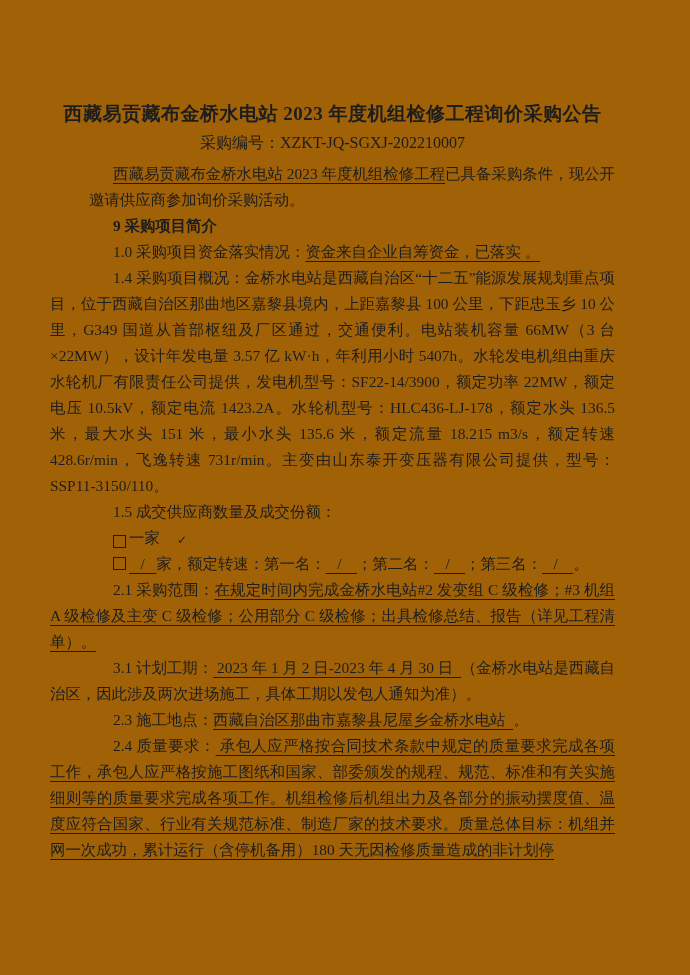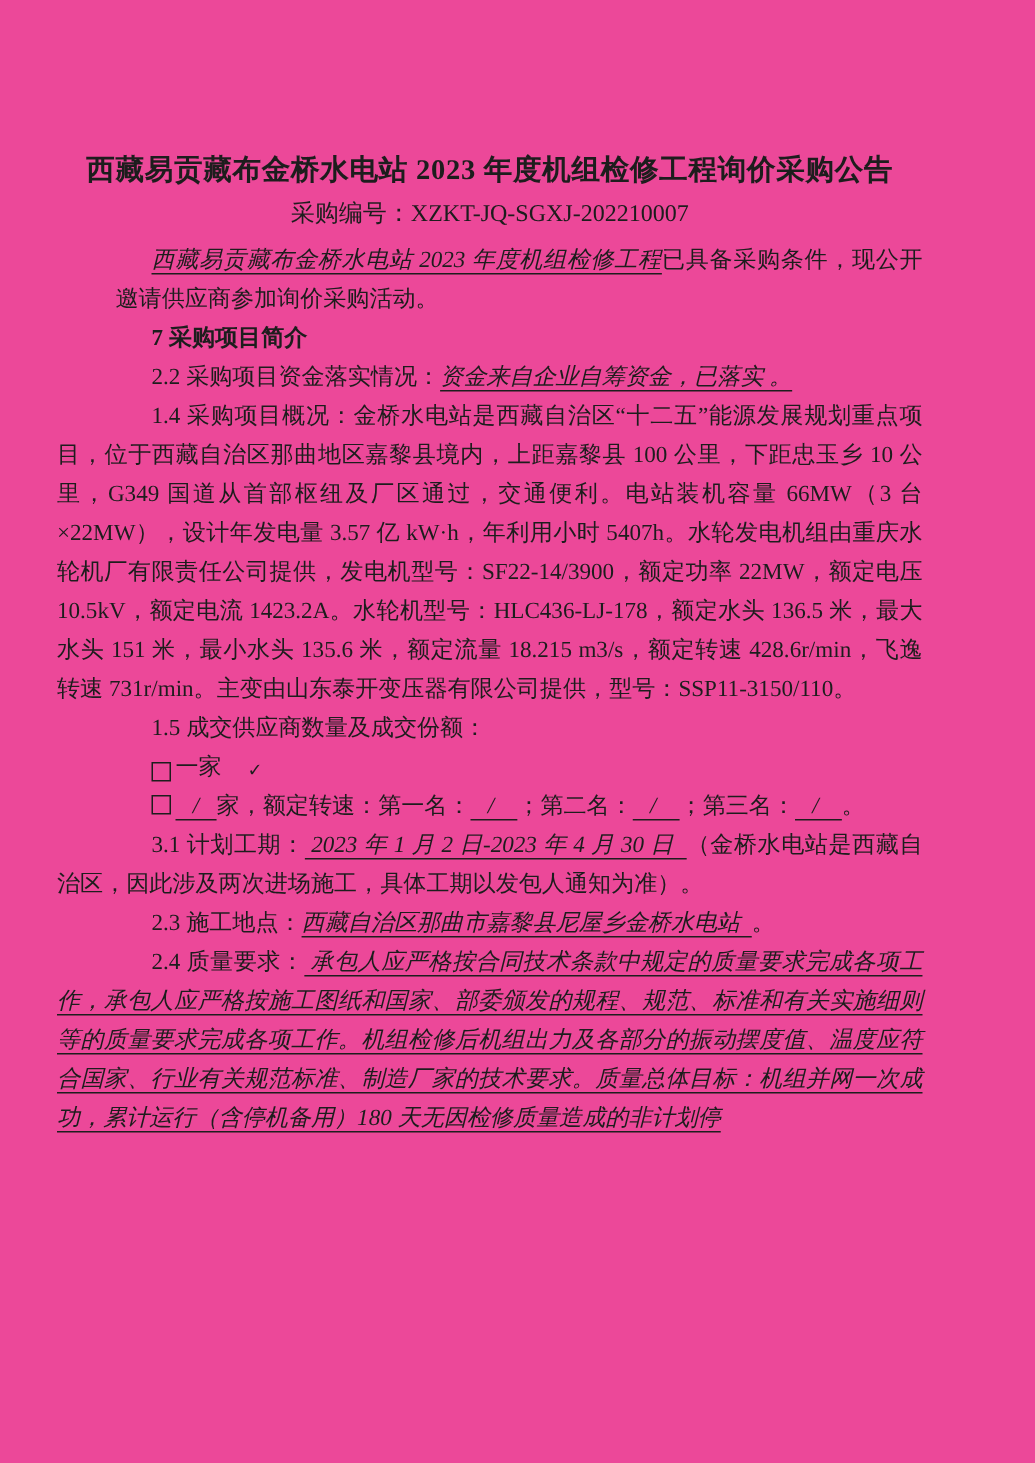--- a/index.html
+++ b/index.html
@@ -1,22 +1,22 @@
 <!DOCTYPE html>
 <html><head>
 <meta charset="utf-8">
 <style>
   html,body { margin:0; padding:0; background:#ffffff; }
   .page {
     position:relative;
     width:690px; height:975px;
     margin:0 auto;
-    background:#ec4899;
+    background:#a16207;
     box-sizing:border-box;
-    padding:99px 75px 0 38px;
+    padding:99px 75px 0 50px;
     overflow:hidden;
     color:#1d1d1d;
     font-family:"Liberation Serif","DejaVu Serif",serif;
   }
   .doc-title {
     margin:0 0 3px 0;
     font-size:19px;
     font-weight:bold;
     text-align:center;
     line-height:29px;
@@ -34,21 +34,20 @@
     line-height:26px;
     text-align:justify;
   }
   p.intro { margin-left:39px; text-indent:24px; }
   p.item  { text-indent:63px; }
   p.heading { text-indent:63px; font-weight:bold; }
   .u {
     text-decoration:underline;
     text-underline-offset:4px;
     text-decoration-thickness:1px;
-    font-style:italic;
   }
   .cb {
     display:inline-block;
     width:13px; height:13px;
     border:1.5px solid #1d1d1d;
     box-sizing:border-box;
     vertical-align:-1px;
     margin-right:3px;
     line-height:10px;
     text-align:center;
@@ -66,35 +65,36 @@
 <body>
 
 <div class="page">
 
   <h1 class="doc-title">西藏易贡藏布金桥水电站 2023 年度机组检修工程询价采购公告</h1>
 
   <p class="proc-no"><span>采购编号：</span><span>XZKT-JQ-SGXJ-202210007</span></p>
 
   <p class="body intro"><span class="u">西藏易贡藏布金桥水电站 2023 年度机组检修工程</span><span>已具备采购条件，现公开邀请供应商参加询价采购活动。</span></p>
 
-  <p class="body heading">7 采购项目简介</p>
+  <p class="body heading">9 采购项目简介</p>
 
 
 
-  <p class="body item"><span>2.2 采购项目资金落实情况：</span><span class="u">资金来自企业自筹资金，已落实&nbsp;。</span></p>
+  <p class="body item"><span>1.0 采购项目资金落实情况：</span><span class="u">资金来自企业自筹资金，已落实&nbsp;。</span></p>
 
   <p class="body item"><span>1.4 采购项目概况：</span><span>金桥水电站是西藏自治区“十二五”能源发展规划重点项目，位于西藏自治区那曲地区嘉黎县境内，上距嘉黎县 100 公里，下距忠玉乡 10 公里，G349 国道从首部枢纽及厂区通过，交通便利。电站装机容量 66MW（3 台×22MW），设计年发电量 3.57 亿 kW·h，年利用小时 5407h。水轮发电机组由重庆水轮机厂有限责任公司提供，发电机型号：SF22-14/3900，额定功率 22MW，额定电压 10.5kV，额定电流 1423.2A。水轮机型号：HLC436-LJ-178，额定水头 136.5 米，最大水头 151 米，最小水头 135.6 米，额定流量 18.215 m3/s，额定转速 428.6r/min，飞逸转速 731r/min。主变由山东泰开变压器有限公司提供，型号：SSP11-3150/110。</span></p>
 
   <p class="body item"><span>1.5 成交供应商数量及成交份额：</span></p>
 
   <p class="body item"><span class="cb"><span class="tick">✓</span></span><span>一家</span></p>
 
   <p class="body item"><span class="cb"></span><span class="u">&nbsp;&nbsp;&nbsp;/&nbsp;&nbsp;&nbsp;</span><span>家，额定转速：第一名：</span><span class="u">&nbsp;&nbsp;&nbsp;/&nbsp;&nbsp;&nbsp;&nbsp;</span><span>；第二名：</span><span class="u">&nbsp;&nbsp;&nbsp;/&nbsp;&nbsp;&nbsp;&nbsp;</span><span>；第三名：</span><span class="u">&nbsp;&nbsp;&nbsp;/&nbsp;&nbsp;&nbsp;&nbsp;</span><span>。</span></p>
 
 
+  <p class="body item"><span>2.1 采购范围：</span><span class="u">在规定时间内完成金桥水电站#2 发变组 C 级检修；#3 机组 A 级检修及主变 C 级检修；公用部分 C 级检修；出具检修总结、报告（详见工程清单）。</span></p>
 
   <p class="body item"><span>3.1 计划工期：</span><span class="u">&nbsp;2023 年 1 月 2 日-2023 年 4 月 30 日&nbsp;&nbsp;</span><span>（金桥水电站是西藏自治区，因此涉及两次进场施工，具体工期以发包人通知为准）。</span></p>
 
   <p class="body item"><span>2.3 施工地点：</span><span class="u">西藏自治区那曲市嘉黎县尼屋乡金桥水电站&nbsp;&nbsp;</span><span>。</span></p>
 
   <p class="body item"><span>2.4 质量要求：</span><span class="u">&nbsp;承包人应严格按合同技术条款中规定的质量要求完成各项工作，承包人应严格按施工图纸和国家、部委颁发的规程、规范、标准和有关实施细则等的质量要求完成各项工作。机组检修后机组出力及各部分的振动摆度值、温度应符合国家、行业有关规范标准、制造厂家的技术要求。质量总体目标：机组并网一次成功，累计运行（含停机备用）180 天无因检修质量造成的非计划停</span></p>
 
 </div>
 
 </body></html>

